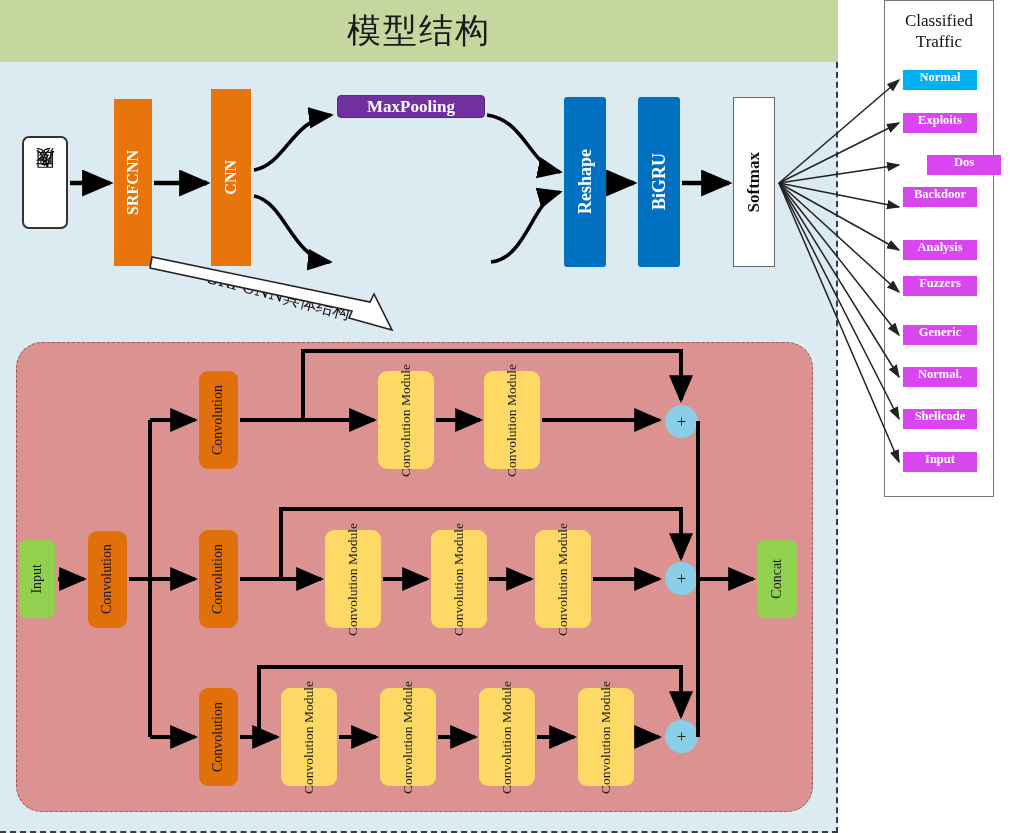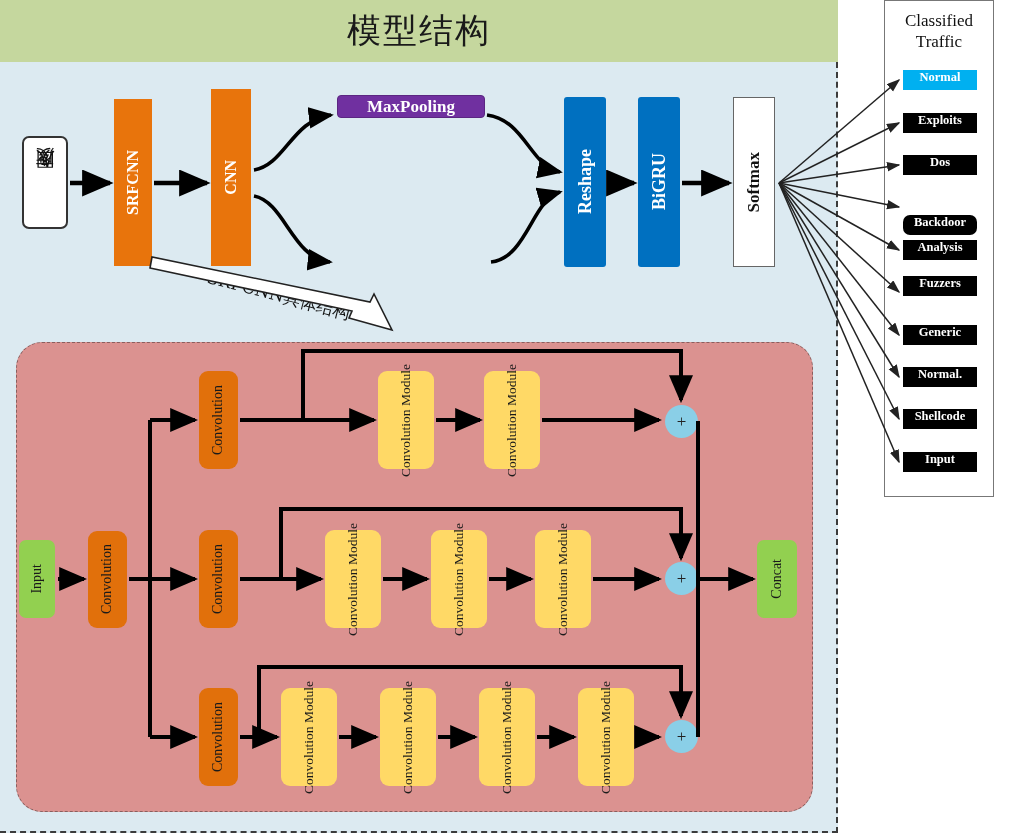--- a/index.html
+++ b/index.html
@@ -57,21 +57,21 @@
     position:absolute;left:884px;top:0px;width:110px;height:497px;
     background:#ffffff;border:1.5px solid #777;box-sizing:border-box;
   }
   .class-title{
     position:absolute;left:884px;top:10px;width:110px;
     text-align:center;font-size:17px;color:#111;line-height:1.25;
   }
   .cls{position:absolute;left:903px;width:74px;height:20px;
        display:flex;justify-content:center;
        font-size:12.5px;font-weight:bold;color:#ffffff;box-sizing:border-box;}
-  .cls.red{background:#000000;}
+  .cls.red{background:#d946ef;}
   .cls.cyan{background:#00B0F0;}
 
   
   .callout-label{
     position:absolute;left:205px;top:284px;
     transform:rotate(14.5deg);transform-origin:center center;
     font-size:17px;color:#111;white-space:nowrap;
     font-family:"DejaVu Serif","Liberation Serif",serif;
   }
 
@@ -187,24 +187,24 @@
     <div>Classified</div>
     <div>Traffic</div>
   </div>
 
   <div class="cls cyan" style="top:70px;">
     <span>Normal</span>
     </div>
   <div class="cls red" style="top:113px;">
     <span>Exploits</span>
     </div>
-  <div class="cls red" style="top:155px;">
+  <div class="cls red" style="top:155px;margin-left:24px;">
     <span>Dos</span>
     </div>
-  <div class="cls red" style="top:215px;border-radius:7px;">
+  <div class="cls red" style="top:187px;">
     <span>Backdoor</span>
     </div>
   <div class="cls red" style="top:240px;">
     <span>Analysis</span>
     </div>
   <div class="cls red" style="top:276px;">
     <span>Fuzzers</span>
     </div>
   <div class="cls red" style="top:325px;">
     <span>Generic</span>

